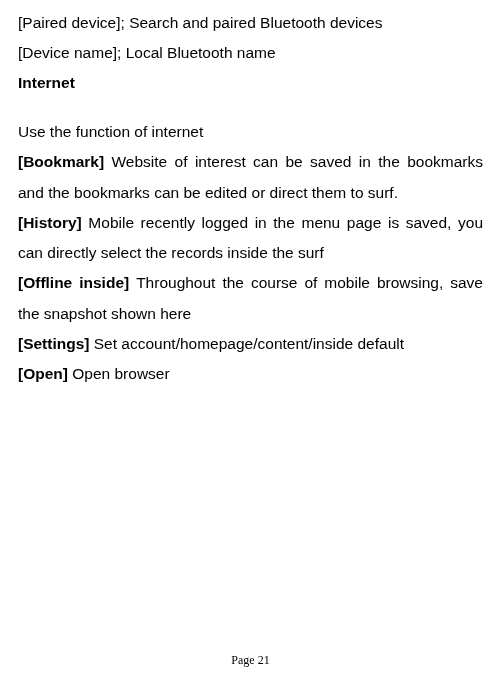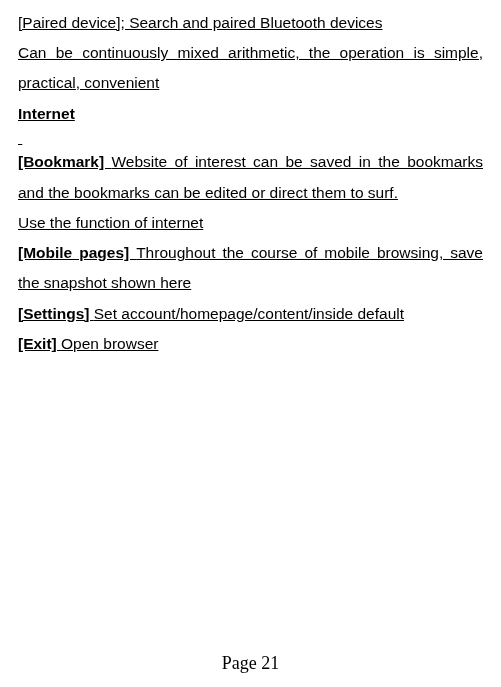--- a/index.html
+++ b/index.html
@@ -28,39 +28,39 @@
       text-align: justify;
       text-justify: inter-word;
     }
     .section-heading {
       font-weight: bold;
       text-align: left;
     }
     .page-number {
       text-align: center;
       font-family: "Times New Roman", serif;
-      font-size: 18px;
+      font-size: 12px;
       position: absolute;
-      bottom: 6px;
+      bottom: 15px;
       left: 0;
       right: 0;
     }
     .content {
       padding-bottom: 20px;
-      text-decoration: underline;
     }
   </style>
 </head>
 <body>
 
 <div class="content">
   <span class="line">[Paired device]; Search and paired Bluetooth devices</span>
-  <span class="line justify">Can be continuously mixed arithmetic, the operation is simple, practical, convenient</span>
+  <span class="line">[Device name]; Local Bluetooth name</span>
   <span class="line section-heading">Internet</span>
   <span class="line" style="line-height:1.2;">&nbsp;</span>
+  <span class="line">Use the function of internet</span>
   <span class="line justify"><span class="bold">[Bookmark] </span><span>Website of interest can be saved in the bookmarks and the bookmarks can be edited or direct them to surf.</span></span>
-  <span class="line">Use the function of internet</span>
-  <span class="line justify"><span class="bold">[Mobile pages] </span><span>Throughout the course of mobile browsing, save the snapshot shown here</span></span>
+  <span class="line justify"><span class="bold">[History] </span><span>Mobile recently logged in the menu page is saved, you can directly select the records inside the surf</span></span>
+  <span class="line justify"><span class="bold">[Offline inside] </span><span>Throughout the course of mobile browsing, save the snapshot shown here</span></span>
   <span class="line"><span class="bold">[Settings] </span><span>Set account/homepage/content/inside default</span></span>
-  <span class="line"><span class="bold">[Exit] </span><span>Open browser</span></span>
+  <span class="line"><span class="bold">[Open] </span><span>Open browser</span></span>
 </div>
 
 <div class="page-number">Page 21</div>
 
 </body></html>

